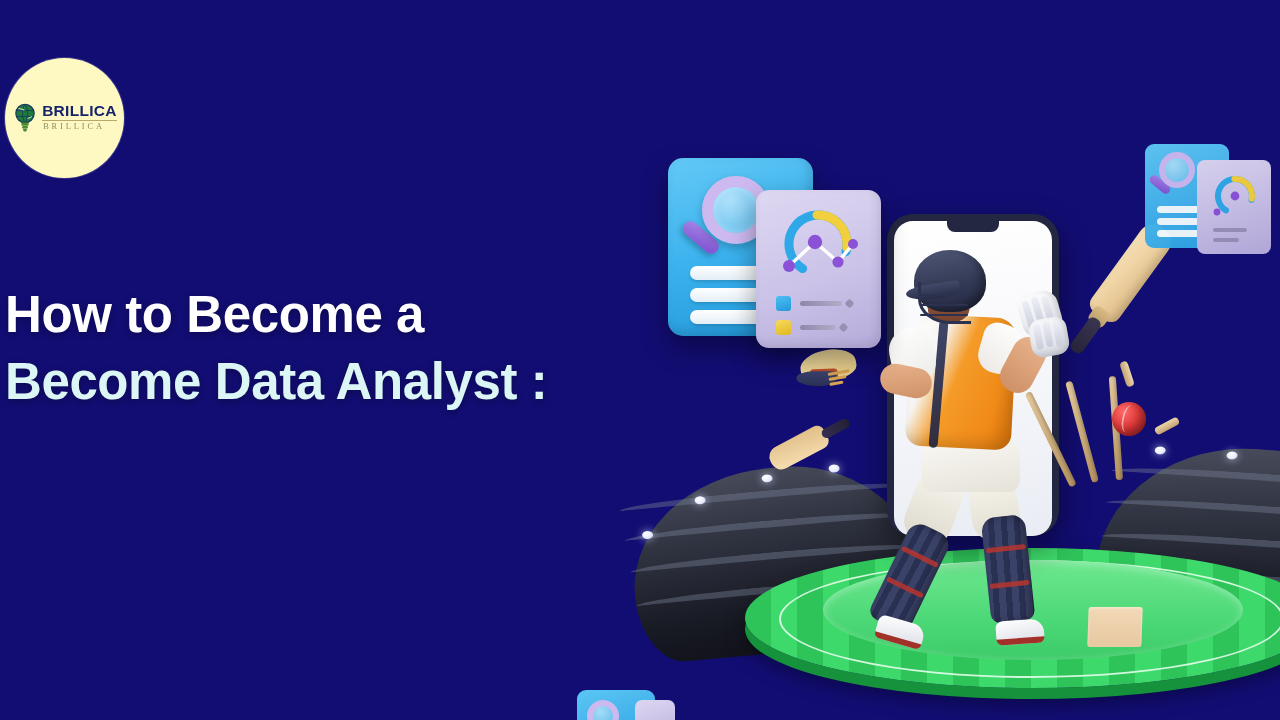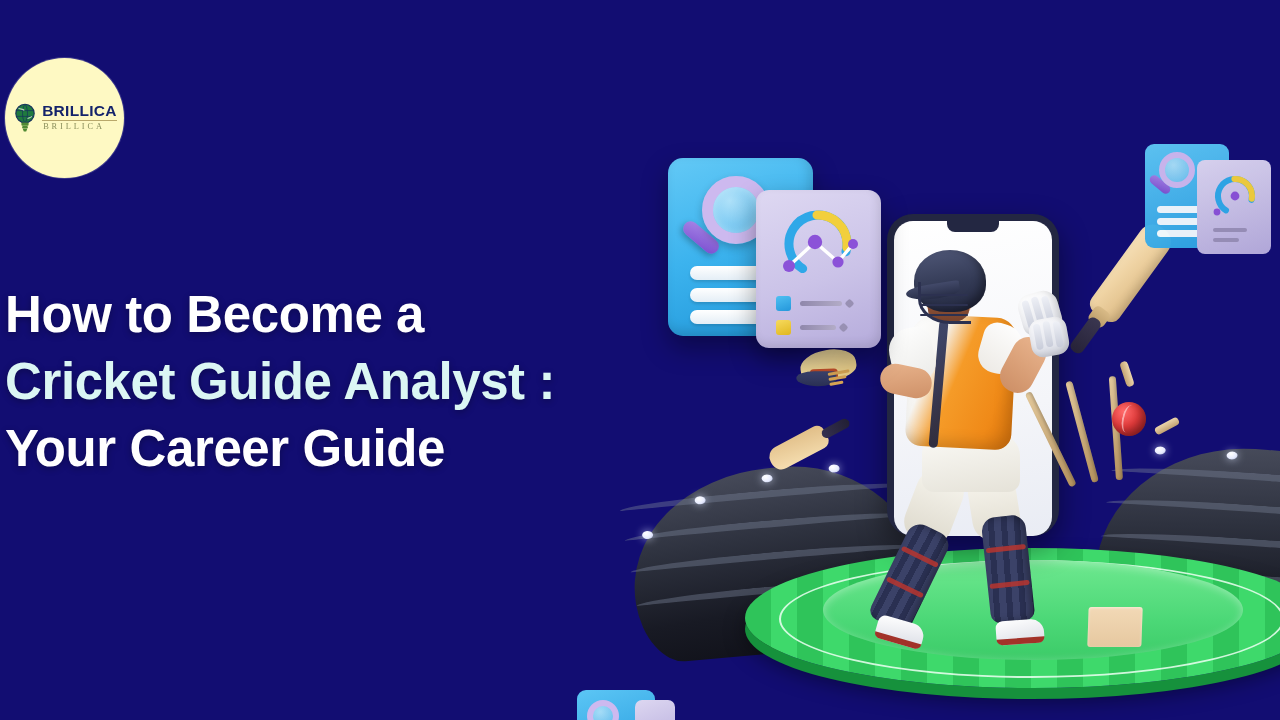--- a/index.html
+++ b/index.html
@@ -334,22 +334,21 @@
       </div>
       <div class="logo-wordmark">
         <span class="logo-name">BRILLICA</span>
         <span class="logo-sub">BRILLICA</span>
       </div>
     </div>
   </div>
 
   <div id="headline">
     <div class="h-line h-white">How to Become a</div>
-    <div class="h-line h-accent">Cricket Guide Analyst :</div>
-    <div class="h-line h-white">Your Career Guide</div>
+    <div class="h-line h-accent">Become Data Analyst :</div>
   </div>
 
   <div id="art">
     <span class="vis-hidden">3D cricket batsman emerging from a smartphone on a green cricket field with stadium stands and data analytics cards</span>
 
     <div class="stand" id="stand-left">
       <div class="stand-ring" style="top:22px;"></div>
       <div class="stand-ring" style="top:52px;"></div>
       <div class="stand-ring" style="top:84px;"></div>
       <div class="stand-ring" style="top:118px;"></div>

